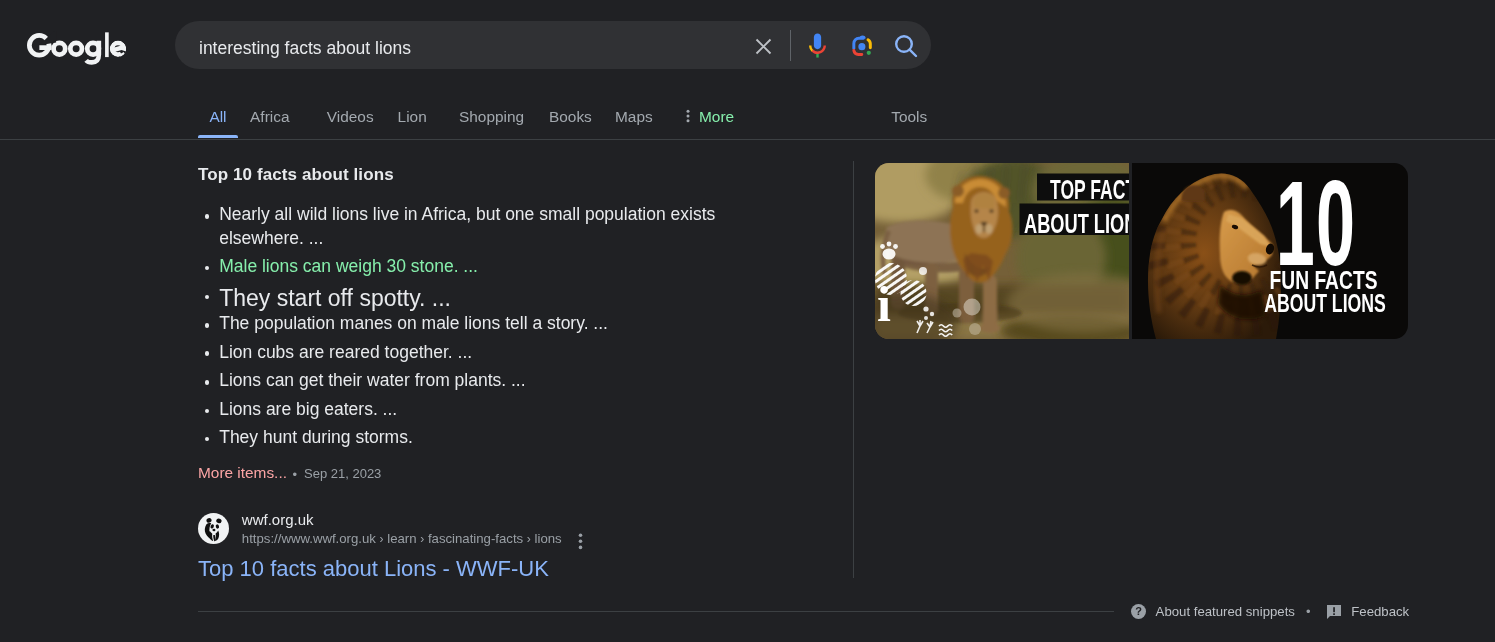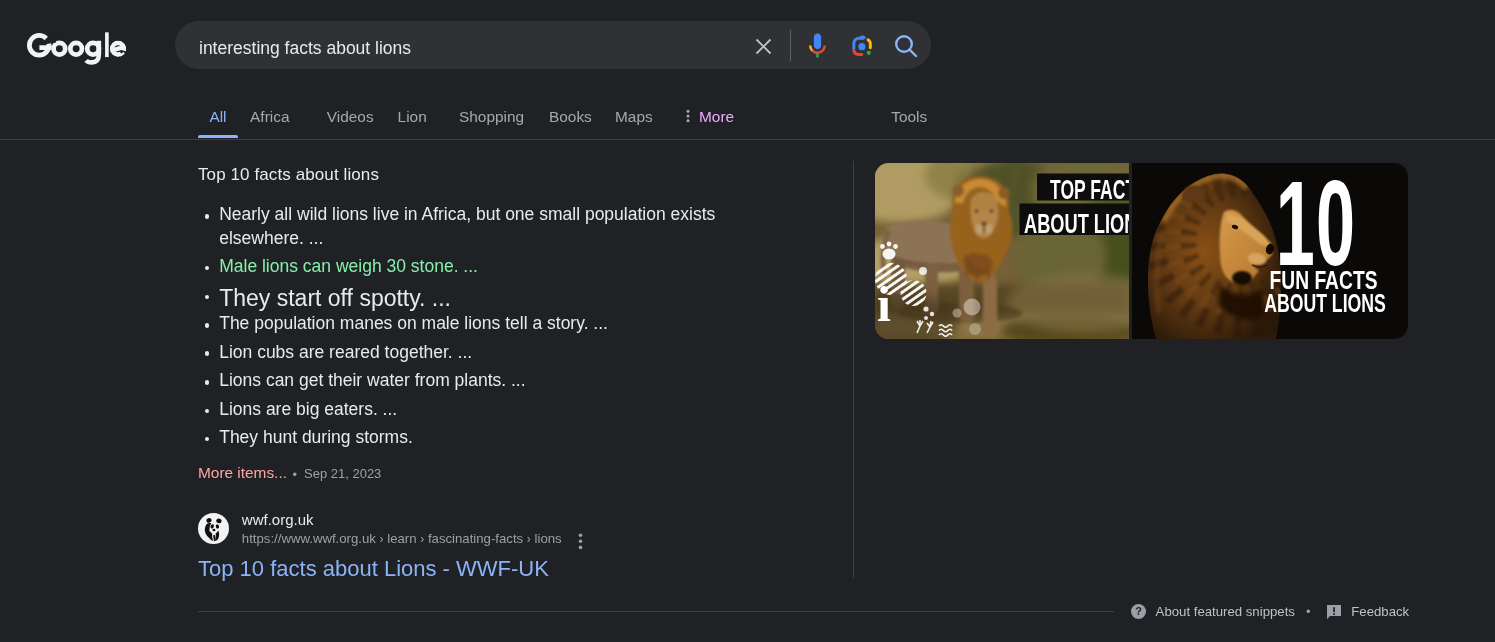--- a/index.html
+++ b/index.html
@@ -74,28 +74,28 @@
 <div class="abs" style="top:107.5px;left:326.8px;font-size:15.4px;color:#a3a9af">Videos</div>
 <div class="abs" style="top:107.5px;left:397.6px;font-size:15.4px;color:#a3a9af">Lion</div>
 <div class="abs" style="top:107.5px;left:459px;font-size:15.4px;color:#a3a9af">Shopping</div>
 <div class="abs" style="top:107.5px;left:549px;font-size:15.4px;color:#a3a9af">Books</div>
 <div class="abs" style="top:107.5px;left:615px;font-size:15.4px;color:#a3a9af">Maps</div>
 <svg class="abs" style="left:685px;top:109px" width="6" height="14" viewBox="0 0 6 14">
   <circle cx="3" cy="2.2" r="1.5" fill="#a3a9af"></circle>
     <circle cx="3" cy="7" r="1.5" fill="#a3a9af"></circle>
     <circle cx="3" cy="11.8" r="1.5" fill="#a3a9af"></circle>
 </svg>
-<div class="abs" style="top:107.5px;left:699px;font-size:15.4px;color:#f0abfc">More</div>
+<div class="abs" style="top:107.5px;left:699px;font-size:15.4px;color:#86efac">More</div>
 <div class="abs" style="top:107.5px;left:891.3px;font-size:15.4px;color:#a3a9af">Tools</div>
 
 <div class="abs" style="left:197.8px;top:135px;width:40px;height:3px;background:#8ab4f8;border-radius:2px 2px 0 0"></div>
 
 <div class="abs" style="left:0;top:139px;width:1495px;height:1px;background:#3c4043"></div>
 
-<div class="abs" style="left:198px;top:165px;font-size:17px;font-weight:normal;color:#e8eaed;letter-spacing:0.1px">Top 10 facts about lions</div>
+<div class="abs" style="left:198px;top:165px;font-size:17px;font-weight:bold;color:#e8eaed;letter-spacing:0.1px">Top 10 facts about lions</div>
 
 <div class="abs" style="left:204.5px;top:214.20000000000002px;width:4.6px;height:4.6px;border-radius:50%;background:#e8eaed"></div>
 <div class="abs" style="left:219.2px;top:204.4px;font-size:17.5px;color:#e8eaed">Nearly all wild lions live in Africa, but one small population exists</div>
 <div class="abs" style="left:219.2px;top:227.8px;font-size:17.5px;color:#e8eaed">elsewhere. ...</div>
 <div class="abs" style="left:204.5px;top:265.8px;width:4.6px;height:4.6px;border-radius:50%;background:#e8eaed"></div>
 <div class="abs" style="left:219.2px;top:256.0px;font-size:17.5px;color:#86efac">Male lions can weigh 30 stone. ...</div>
 <div class="abs" style="left:204.5px;top:294.7px;width:4.6px;height:4.6px;border-radius:50%;background:#e8eaed"></div>
 <div class="abs" style="left:219.2px;top:284.9px;font-size:23px;color:#e8eaed">They start off spotty. ...</div>
 <div class="abs" style="left:204.5px;top:323.0px;width:4.6px;height:4.6px;border-radius:50%;background:#e8eaed"></div>
 <div class="abs" style="left:219.2px;top:313.2px;font-size:17.5px;color:#e8eaed">The population manes on male lions tell a story. ...</div>

